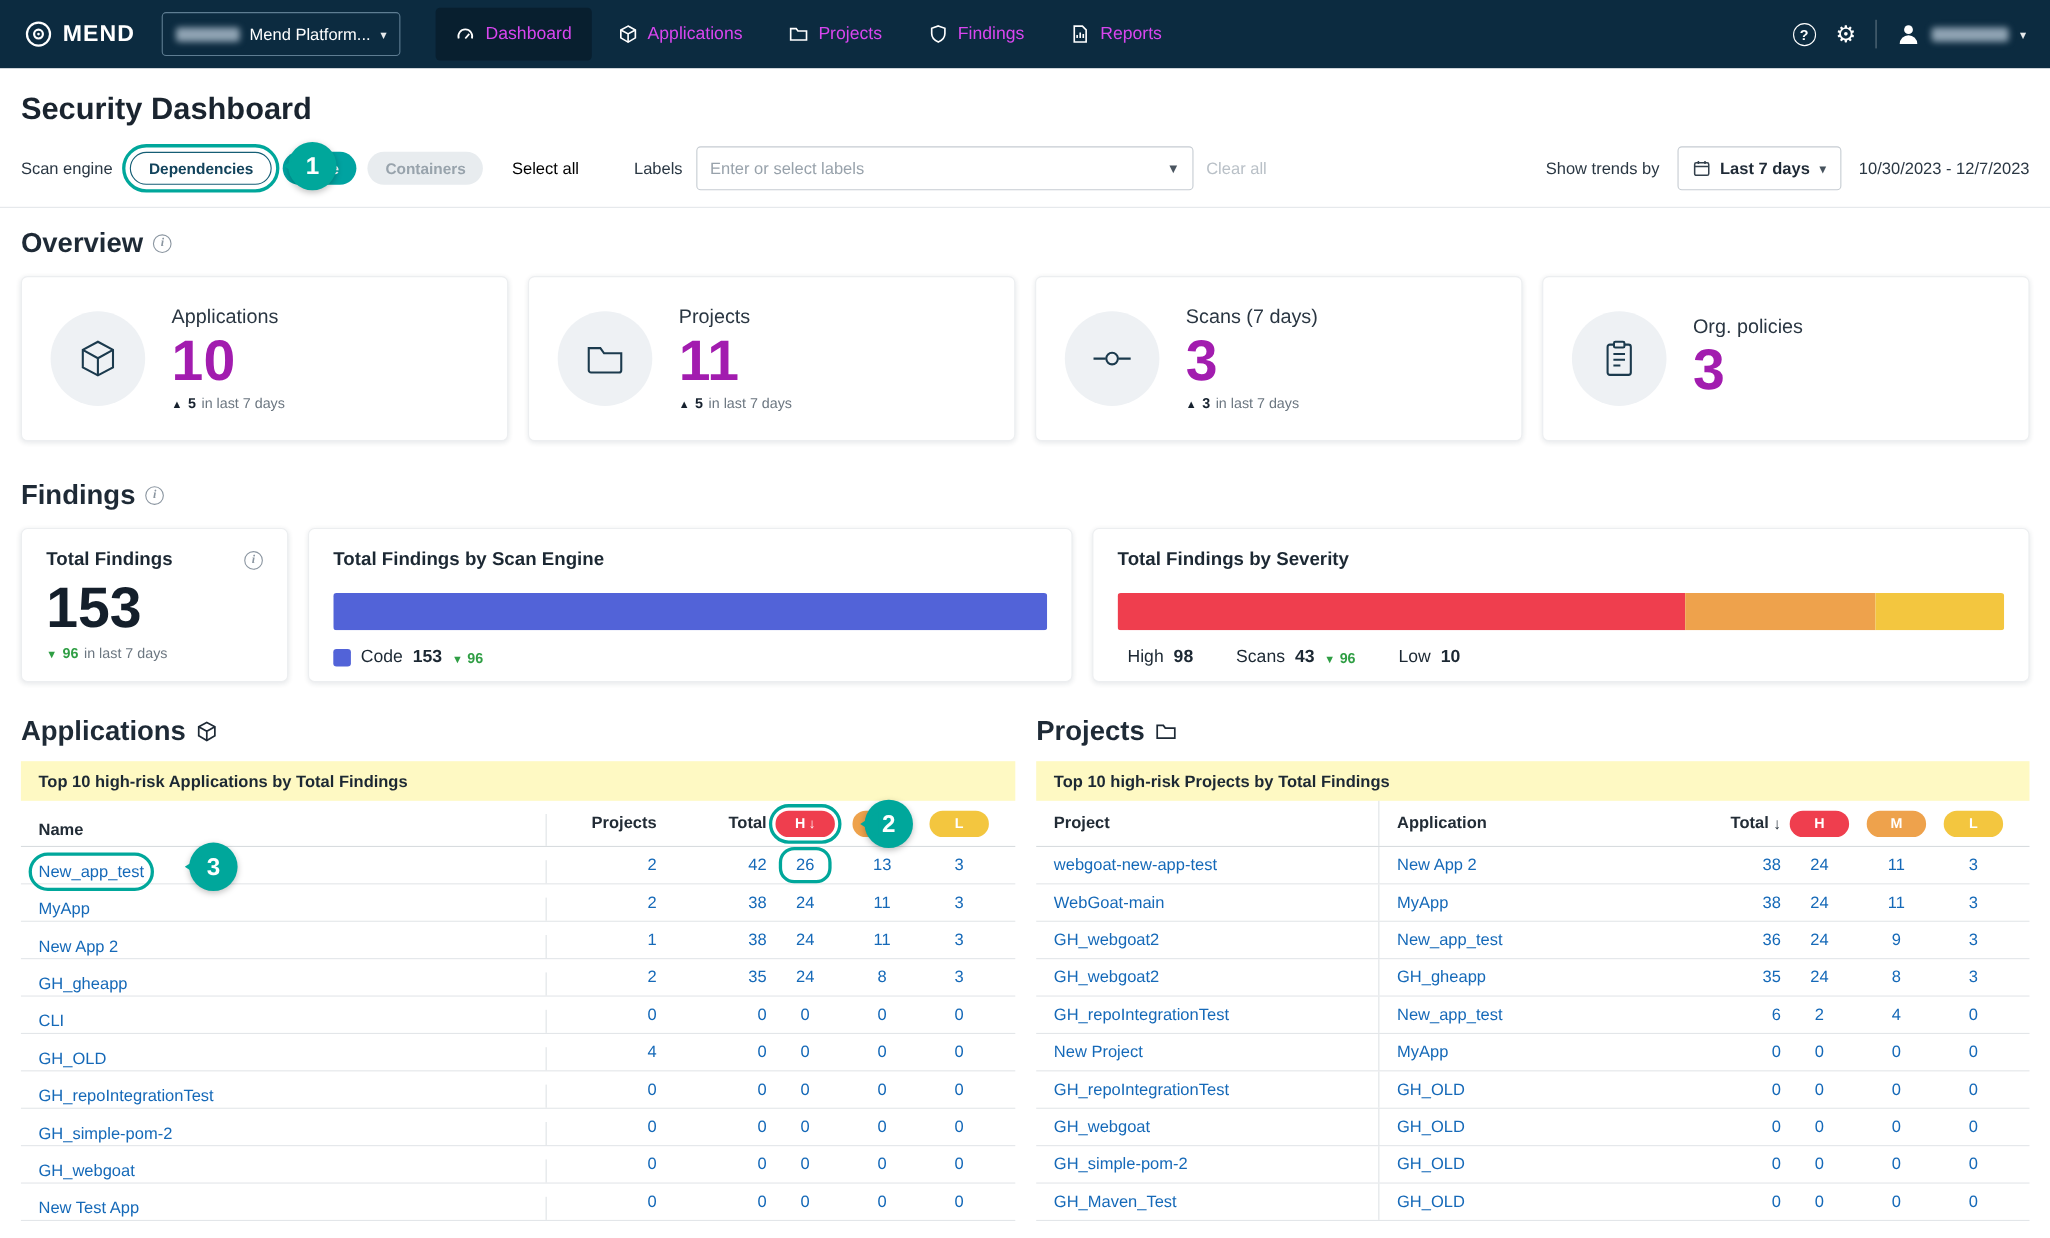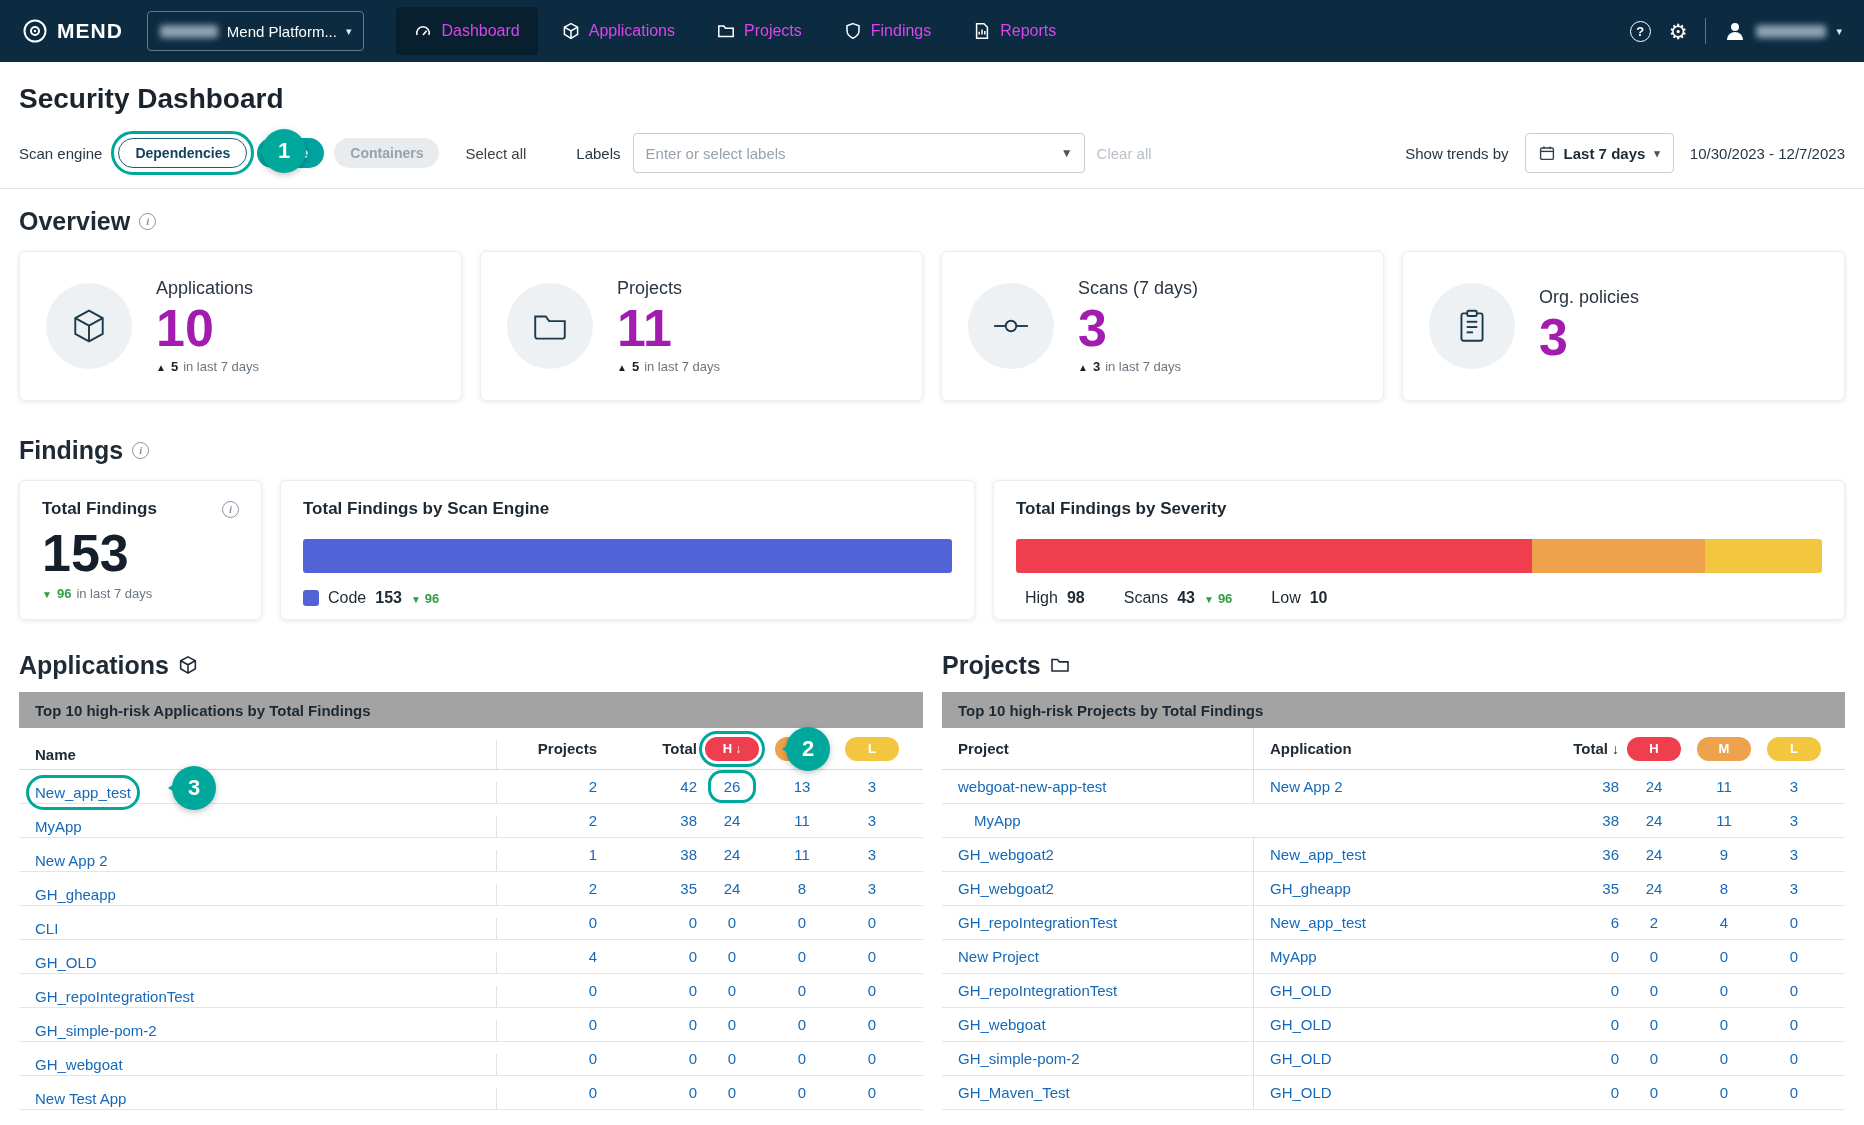--- a/index.html
+++ b/index.html
@@ -35,21 +35,21 @@
   
   .page-title{font-size:28px;font-weight:600;color:#1A242F;margin:20px 0 0 0;padding:0 19px;line-height:34px;}
 
   .filter-row{display:flex;align-items:center;margin-top:15px;height:44px;padding:0 19px;gap:12px;font-size:15px;}
   .lbl{color:#2A3743;}
   .pills{display:flex;align-items:center;gap:10px;margin-left:4px;}
   .pill{height:30px;padding:0 16px;border-radius:15px;display:flex;align-items:center;font-size:14px;font-weight:600;cursor:pointer;white-space:nowrap;}
   .pill-outline{background:#fff;border:1.5px solid #155E75;color:#12435C;}
   .pill-filled{background:var(--teal);color:#fff;}
   .pill-disabled{background:#E8ECEF;color:#98A3AC;}
-  .select-all{color:#404040;font-weight:500;margin-left:14px;cursor:pointer;}
+  .select-all{color:#000000;font-weight:500;margin-left:14px;cursor:pointer;}
   .labels-lbl{margin-left:38px;}
   .labels-input-wrap{position:relative;}
   .labels-input{width:452px;height:40px;border:1px solid #C6CCD2;border-radius:4px;padding:0 34px 0 12px;font-size:15px;font-family:inherit;color:#2A3743;}
   .labels-input::placeholder{color:#98A2AB;}
   .input-caret{position:absolute;right:12px;top:50%;transform:translateY(-50%);color:#4A5560;font-size:12px;pointer-events:none;}
   .clear-all{color:#B9C0C7;cursor:default;}
   .trends{margin-left:auto;display:flex;align-items:center;gap:16px;}
   .range-btn{display:flex;align-items:center;gap:9px;height:40px;padding:0 13px;border:1px solid #C6CCD2;border-radius:4px;background:#fff;font-size:15px;font-weight:600;color:#1F2A36;cursor:pointer;font-family:inherit;}
   .date-text{color:#2A3743;}
 
@@ -94,21 +94,21 @@
 
   
   .tables-heads{display:flex;gap:19px;padding:0 19px;margin-top:30px;}
   .th-left{width:904px;}
   .th-right{flex:1;}
   .sec-head-inline{display:flex;align-items:center;gap:9px;font-size:25px;font-weight:600;color:#1E2A36;line-height:30px;}
   .tables-row{display:flex;gap:19px;padding:0 19px;margin-top:12px;align-items:flex-start;}
   .tbl{background:#fff;}
   .tbl-left{width:904px;}
   .tbl-right{flex:1;}
-  .tbl-title{height:36px;background:#a3a3a3;display:flex;align-items:center;padding:0 16px;font-size:15px;font-weight:700;color:#1C2833;}
+  .tbl-title{height:36px;background:#fef9c3;display:flex;align-items:center;padding:0 16px;font-size:15px;font-weight:700;color:#1C2833;}
   .tbl-head,.t-row{display:flex;align-items:center;padding:0 16px;}
   .tbl-head{height:42px;border-bottom:1px solid #D8DCDF;font-size:15px;font-weight:700;color:#222C36;}
   .t-row{height:34px;border-bottom:1px solid var(--line);font-size:15px;}
   .c{display:flex;align-items:center;}
   .c-name{flex:1;border-right:1px solid #DFE3E6;align-self:stretch;margin-top:12px;}
   .c-proj{width:296px;border-right:1px solid #DFE3E6;align-self:stretch;}
   .c-app{flex:1;padding-left:16px;}
   .c-num{width:100px;justify-content:flex-end;}
   .c-b{width:70px;justify-content:center;}
   .t-row a{color:var(--link);}
@@ -680,20 +680,23 @@
           </div>
           <div class="c c-b">
             <a href="#" data-name="medium-count">11</a>
           </div>
           <div class="c c-b">
             <a href="#" data-name="low-count">3</a>
           </div>
         </div>
 
         <div class="t-row" data-name="table-row">
+          <div class="c c-proj">
+            <a href="#" data-name="project-link">WebGoat-main</a>
+          </div>
           <div class="c c-app">
             <a href="#" data-name="application-link">MyApp</a>
           </div>
           <div class="c c-num">
             <a href="#" data-name="total-count">38</a>
           </div>
           <div class="c c-b">
             <a href="#" data-name="high-count">24</a>
           </div>
           <div class="c c-b">

